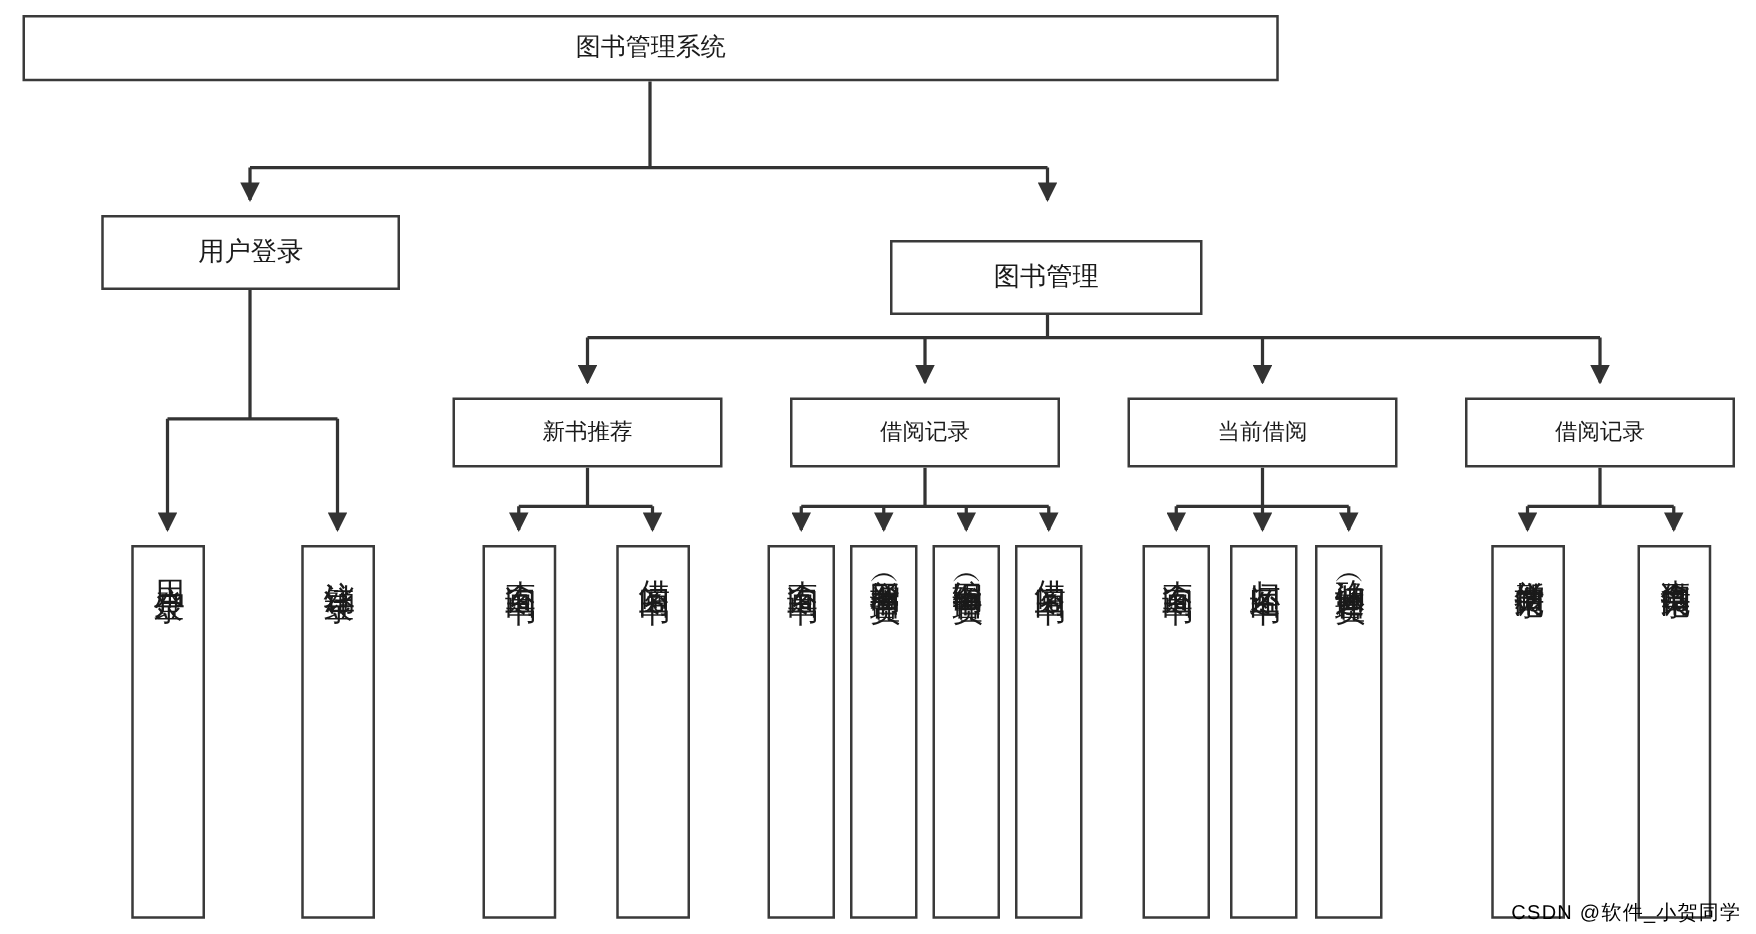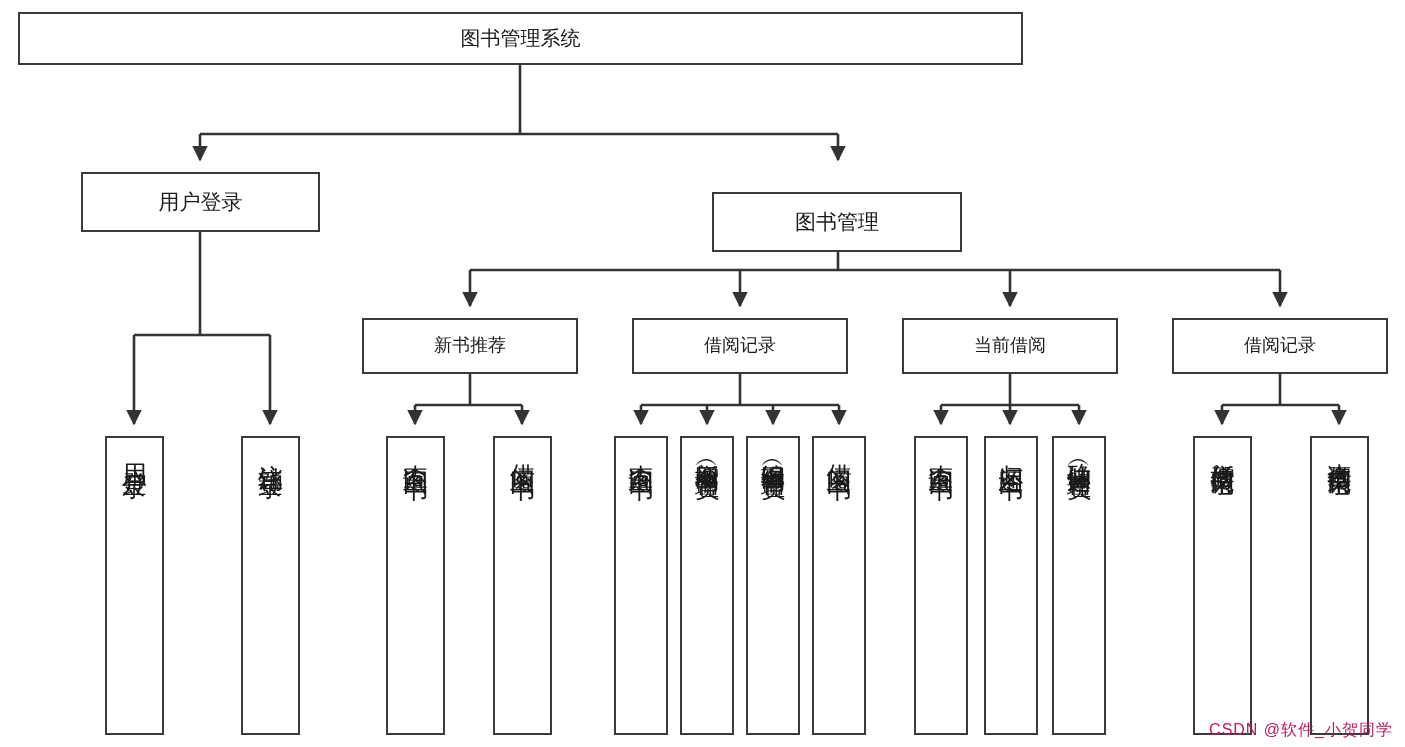--- a/index.html
+++ b/index.html
@@ -66,21 +66,21 @@
     line-height:1;
     white-space:nowrap;
     text-align:left;
   }
   .node-leaf.tall .label{font-size:24px;letter-spacing:2px;}
   
   #watermark{
     position:absolute;
     right:12px;bottom:6px;
     font-size:16px;
-    color:#be185d;
+    color:#000000;
     letter-spacing:1px;
     z-index:3;
     white-space:nowrap;
     font-family:"Liberation Sans","DejaVu Sans",sans-serif;
   }
 </style>
 </head>
 <body>
 
 <div id="diagram-root">

